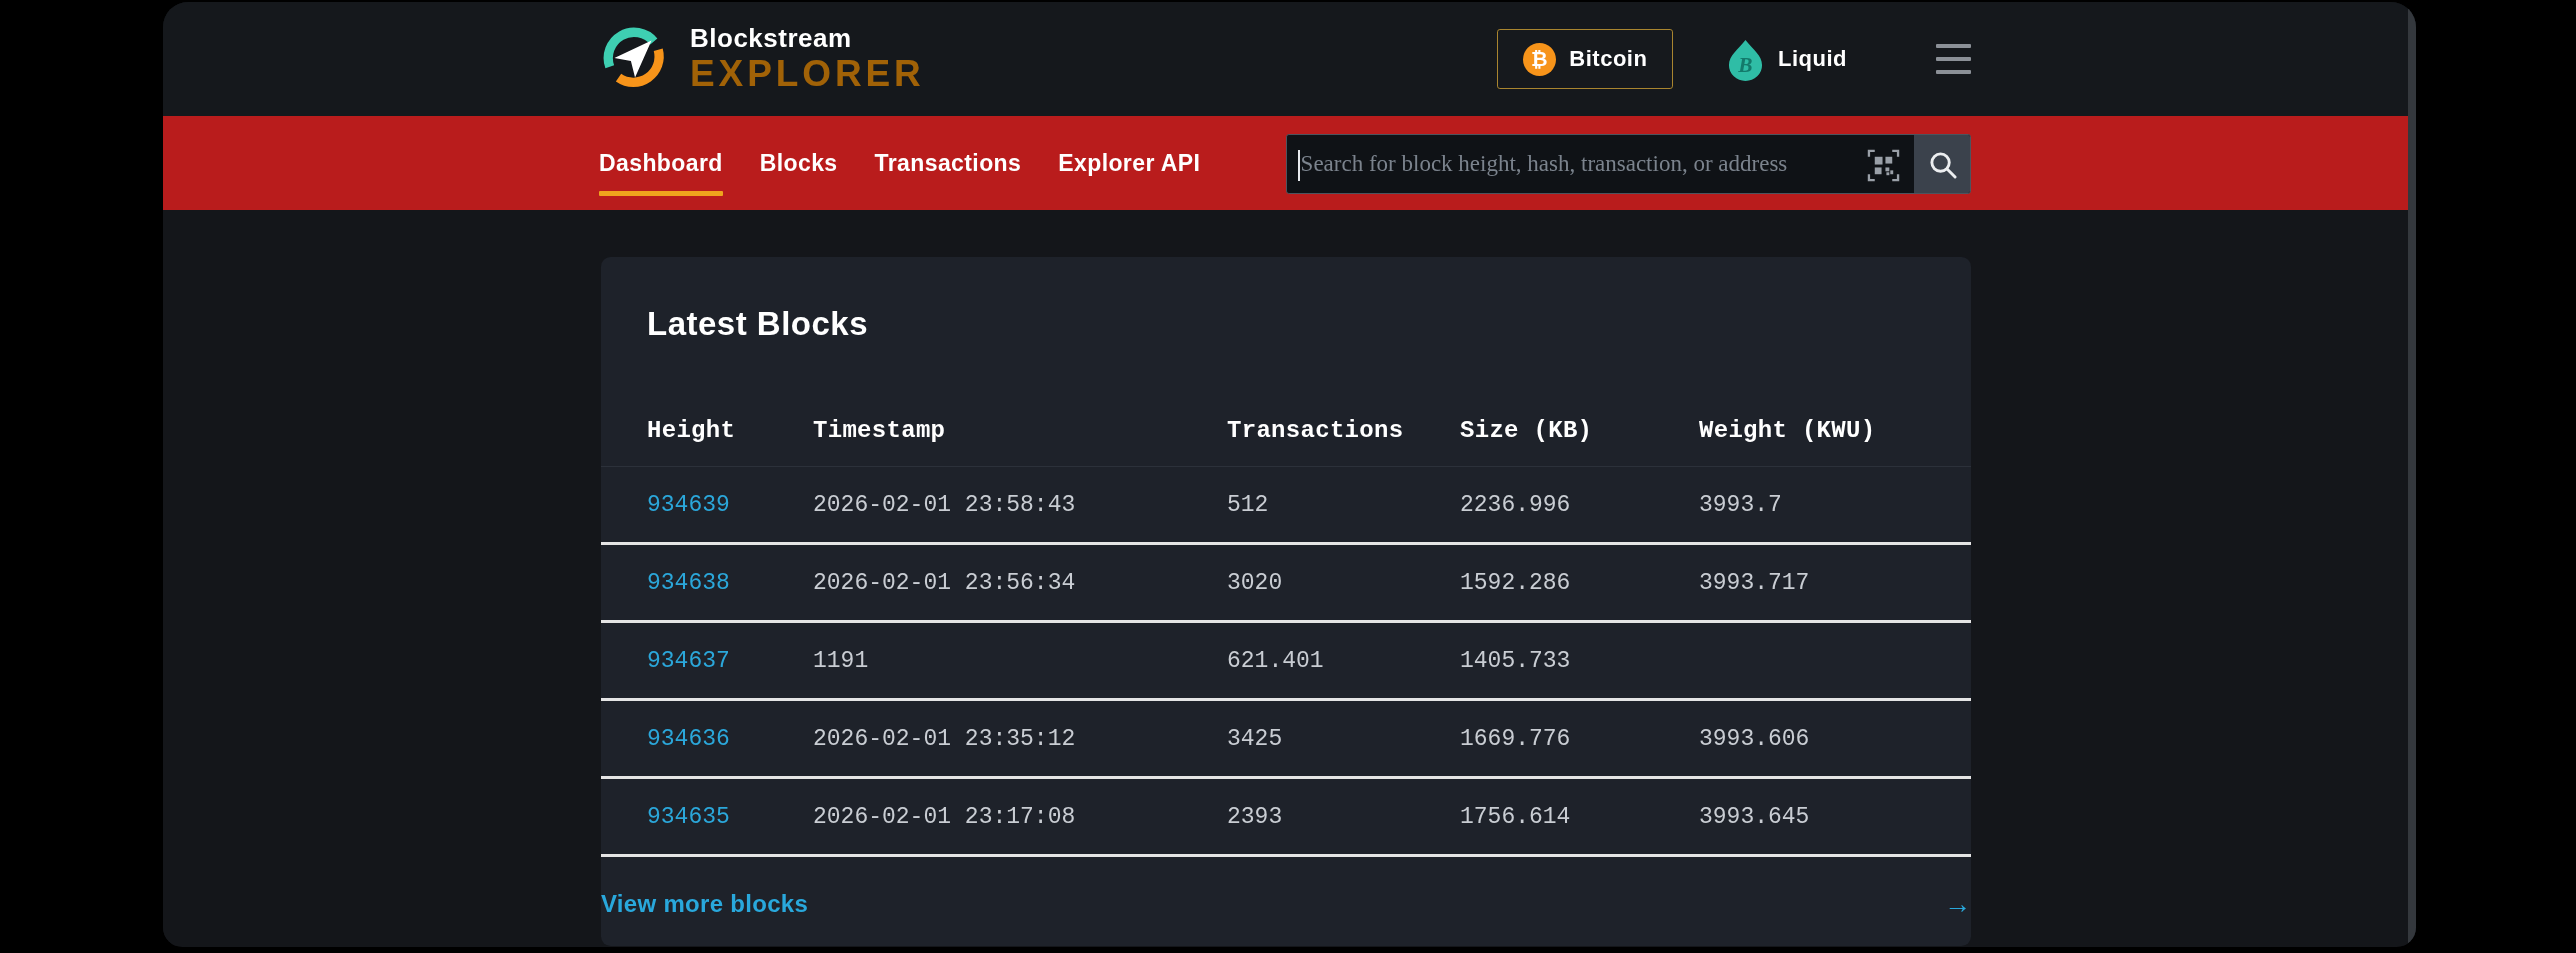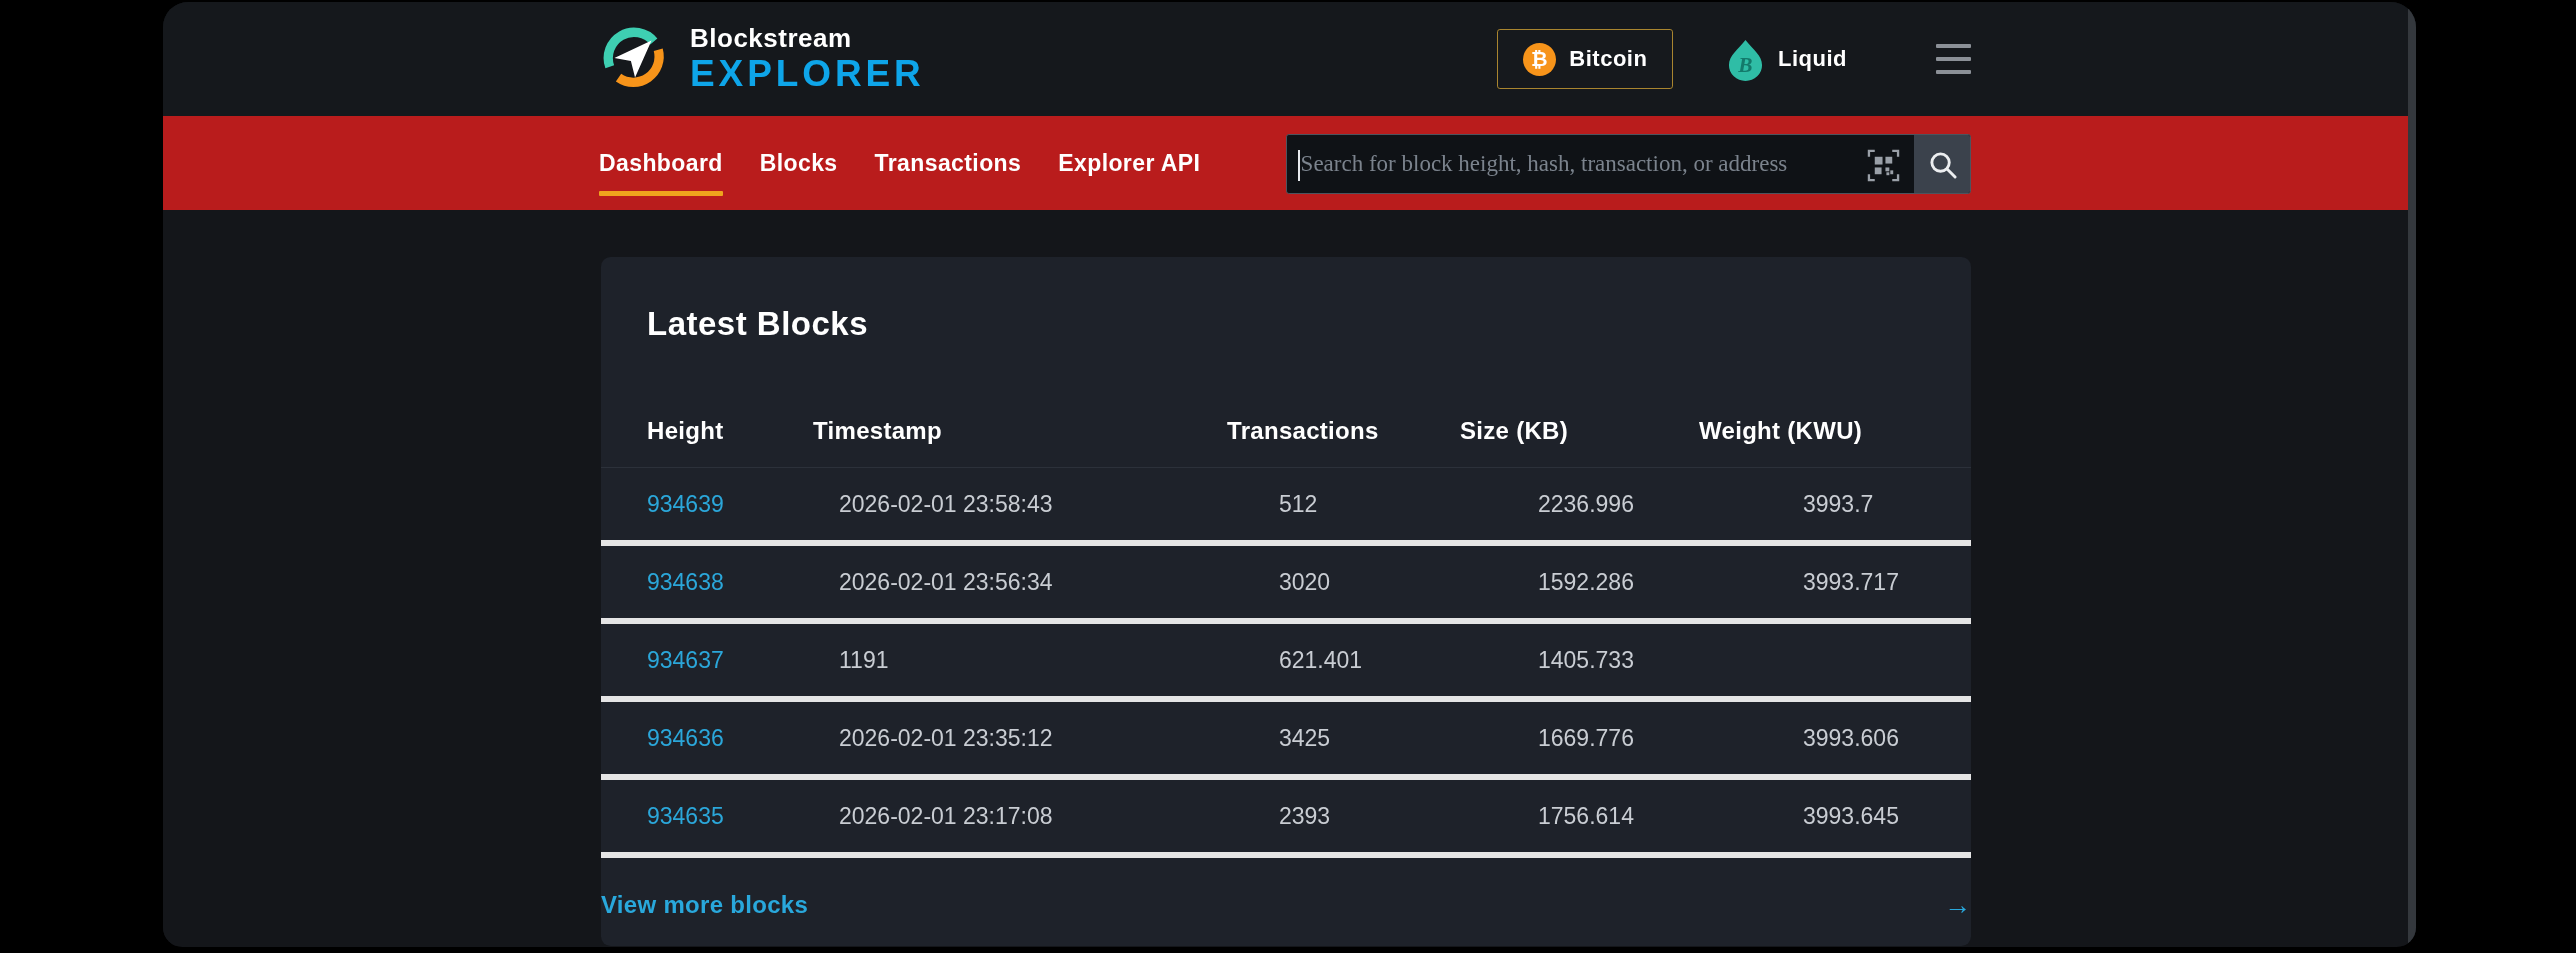--- a/index.html
+++ b/index.html
@@ -7,21 +7,21 @@
   body{font-family:"Liberation Sans","DejaVu Sans",sans-serif;}
   .stage{position:relative;width:2576px;height:953px;background:#000;overflow:hidden;}
   .window{position:absolute;left:163px;top:2px;width:2253px;height:945px;
     background:#14161a;border-radius:25px 25px 19.4px 19.4px;overflow:hidden;}
   
   .header{position:relative;width:100%;height:114px;background:#15181c;}
   .brand{position:absolute;left:438px;top:23px;display:flex;align-items:center;}
   .brand-icon{width:66px;height:66px;}
   .brand-text{margin-left:23px;display:flex;flex-direction:column;line-height:1;}
   .brand-name{color:#ffffff;font-size:26px;font-weight:700;letter-spacing:0.5px;}
-  .brand-product{color:#0ea5e9;font-size:37px;font-weight:700;letter-spacing:3.9px;margin-top:3.9px;}
+  .brand-product{color:#a16207;font-size:37px;font-weight:700;letter-spacing:3.9px;margin-top:3.9px;}
   .net-switch{position:absolute;right:445px;top:0;height:114px;display:flex;align-items:center;}
   .btc-btn{display:flex;align-items:center;gap:13.6px;border:1.9px solid #a9852f;border-radius:2.9px;
     height:60px;padding:0 25px;background:#16191d;cursor:pointer;}
   .btc-coin{width:33px;height:33px;border-radius:50%;background:#f7941a;color:#fff;
     display:flex;align-items:center;justify-content:center;font-size:20.3px;font-weight:700;}
   .net-label{color:#fff;font-size:22px;font-weight:700;letter-spacing:0.5px;}
   .liquid-item{display:flex;align-items:center;gap:13.6px;margin-left:54px;cursor:pointer;}
   .liq-icon{width:37px;height:43px;}
   .hamburger{margin-left:89px;display:flex;flex-direction:column;gap:8.7px;cursor:pointer;width:35px;}
   .hamburger span{display:block;height:3.9px;background:#8b9097;border-radius:1px;}
@@ -40,24 +40,24 @@
   .search-input::placeholder{color:#7b838d;}
   .caret{position:absolute;left:10.7px;top:14.5px;width:1.9px;height:31px;background:#e8eaee;}
   .qr-icon{position:absolute;right:13.6px;top:13.6px;width:33px;height:33px;cursor:pointer;}
   .search-btn{width:56px;height:100%;background:#3b424c;border:none;display:flex;
     align-items:center;justify-content:center;cursor:pointer;}
   
   .page-body{position:relative;width:100%;height:736px;background:#14161a;}
   .card{position:absolute;left:438px;top:47px;width:1370px;height:689px;background:#1e222a;
     border-radius:9.7px;overflow:hidden;}
   .card-title{margin:47px 0 0 46px;color:#fff;font-size:33px;font-weight:700;letter-spacing:0.5px;line-height:39px;}
-  .tbl-grid{display:grid;grid-template-columns:166px 414px 233px 239px 1fr;padding:0 46px;align-items:center;}
+  .tbl-grid{display:grid;grid-template-columns:166px 414px 233px 239px 1fr;padding:0 46px;align-items:center;font-family:Liberation Mono, monospace;}
   .tbl-head{margin-top:74px;padding-bottom:22px;border-bottom:1px solid #2c313a;}
   .tbl-head .th{color:#fff;font-size:24px;font-weight:700;letter-spacing:0.3px;}
-  .tbl-row{height:78px;border-bottom:6px solid #e5e5e5;gap:26px;}
+  .tbl-row{height:78px;border-bottom:3px solid #e5e5e5;}
   .tbl-row .td{color:#c9cdd3;font-size:23px;}
   .block-link{color:#2ba7da;text-decoration:none;cursor:pointer;font-size:23px;}
   .card-footer{height:94px;display:flex;align-items:center;justify-content:space-between;gap:15.5px;}
   .view-more{color:#29a8dc;font-size:24px;font-weight:700;letter-spacing:0.3px;cursor:pointer;}
   .view-more-arrow{color:#29a8dc;font-size:27px;cursor:pointer;}
   
   .scrollbar{position:absolute;right:0;top:0;width:7.8px;height:100%;background:#34383d;}
 </style>
 </head>
 <body>

